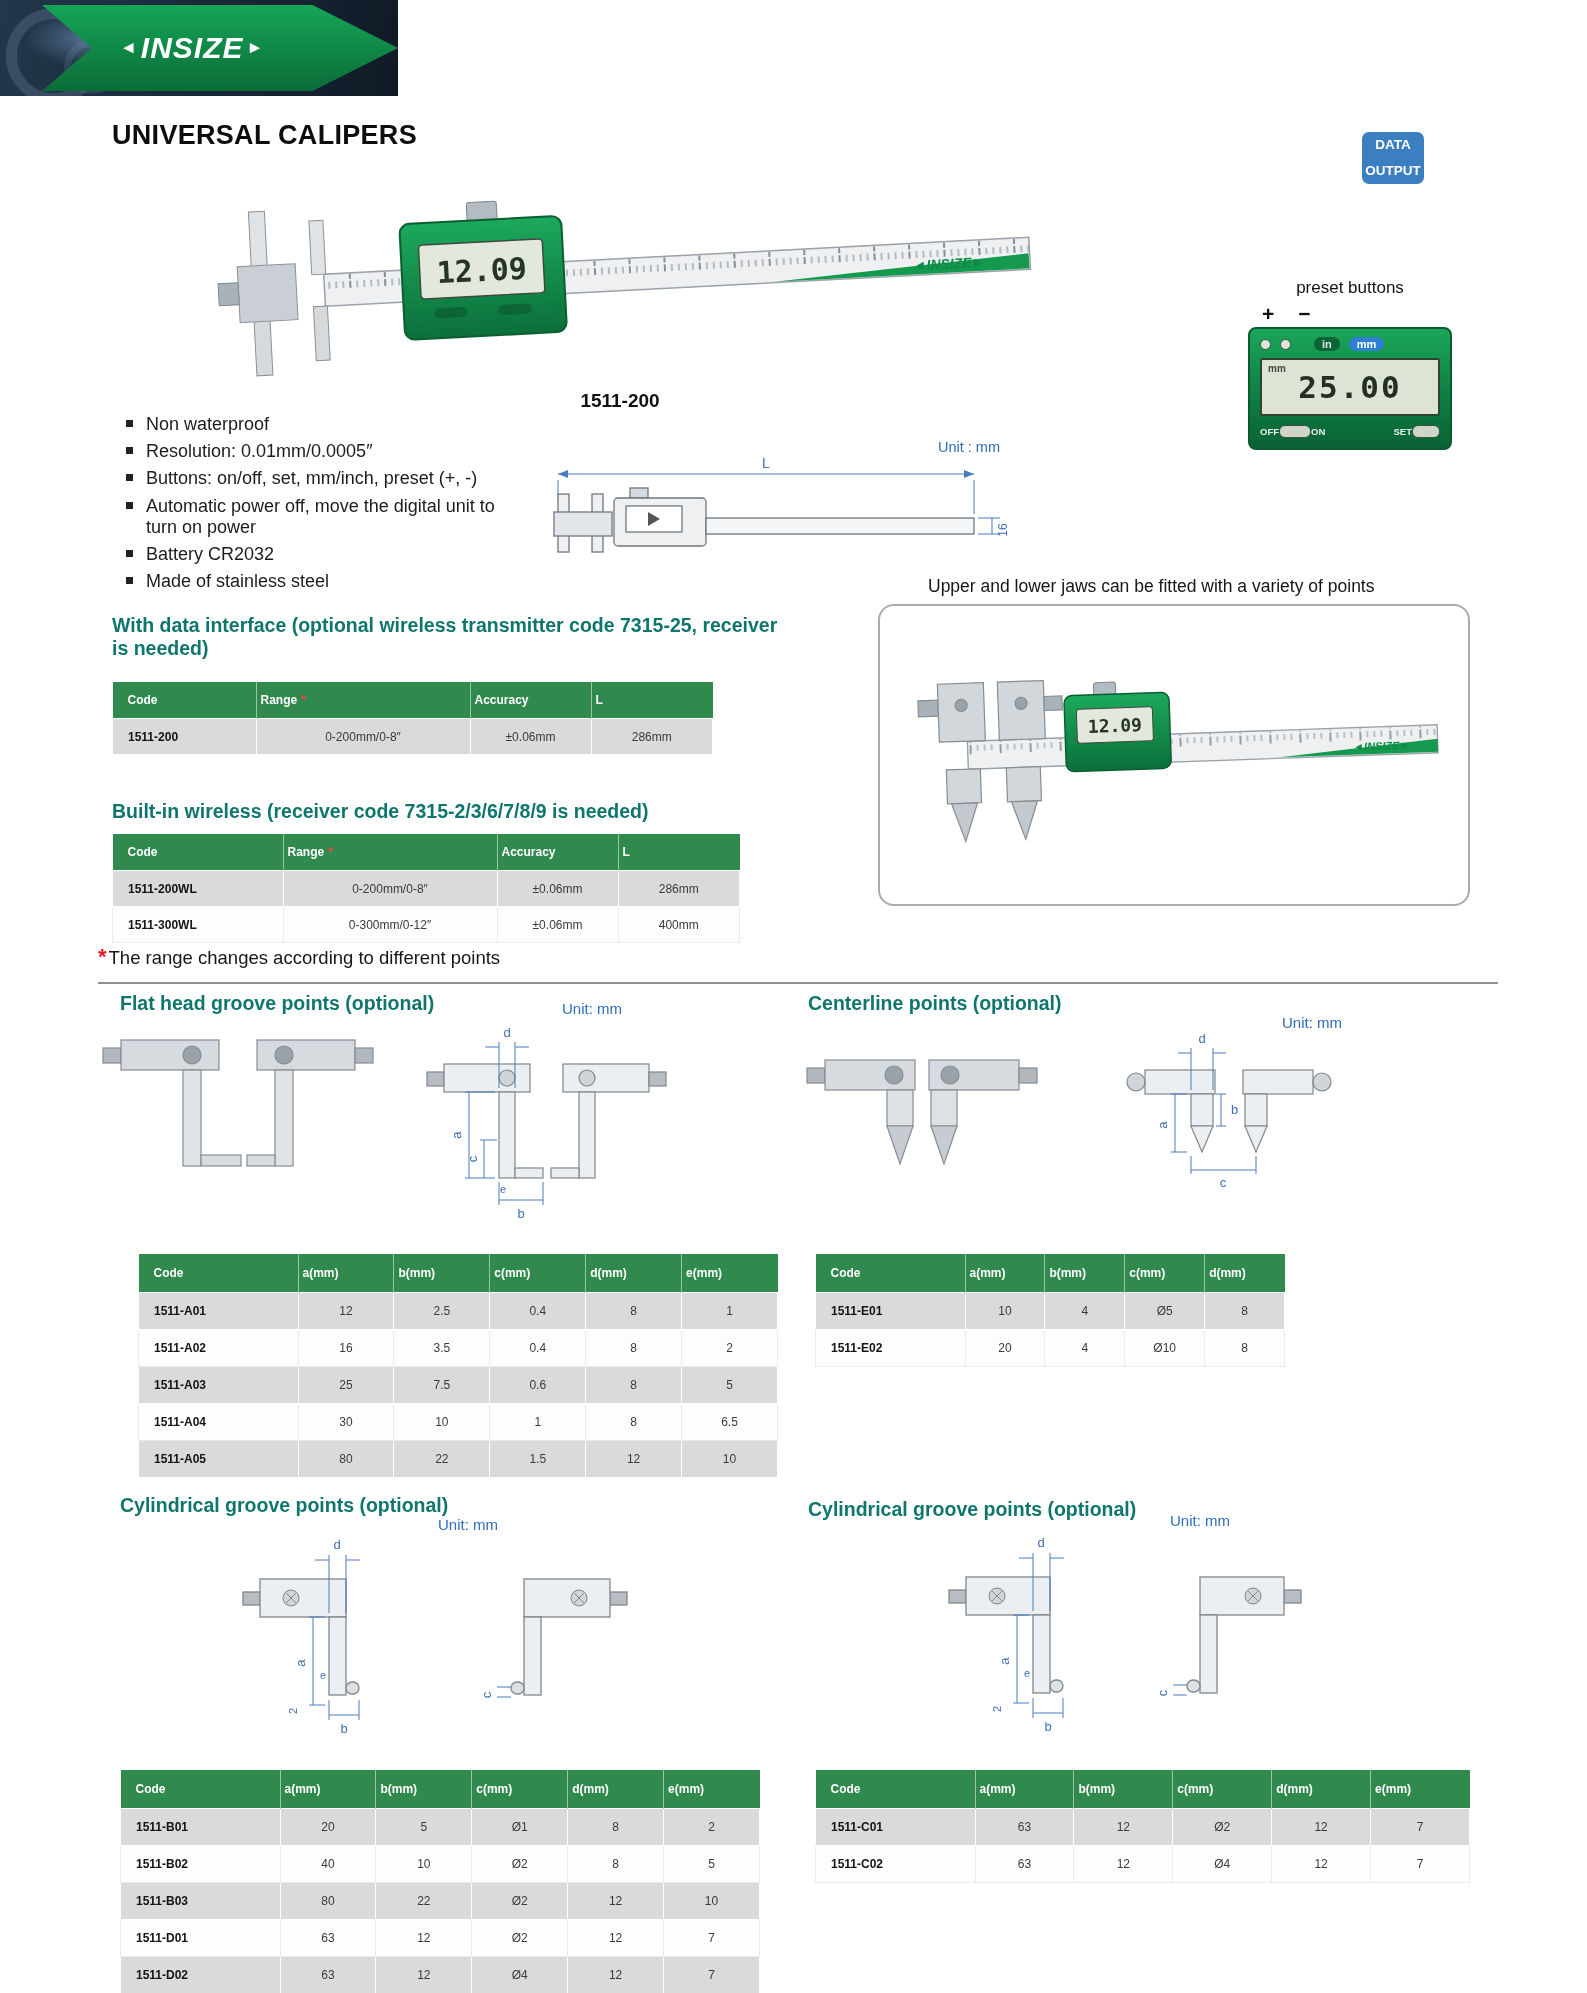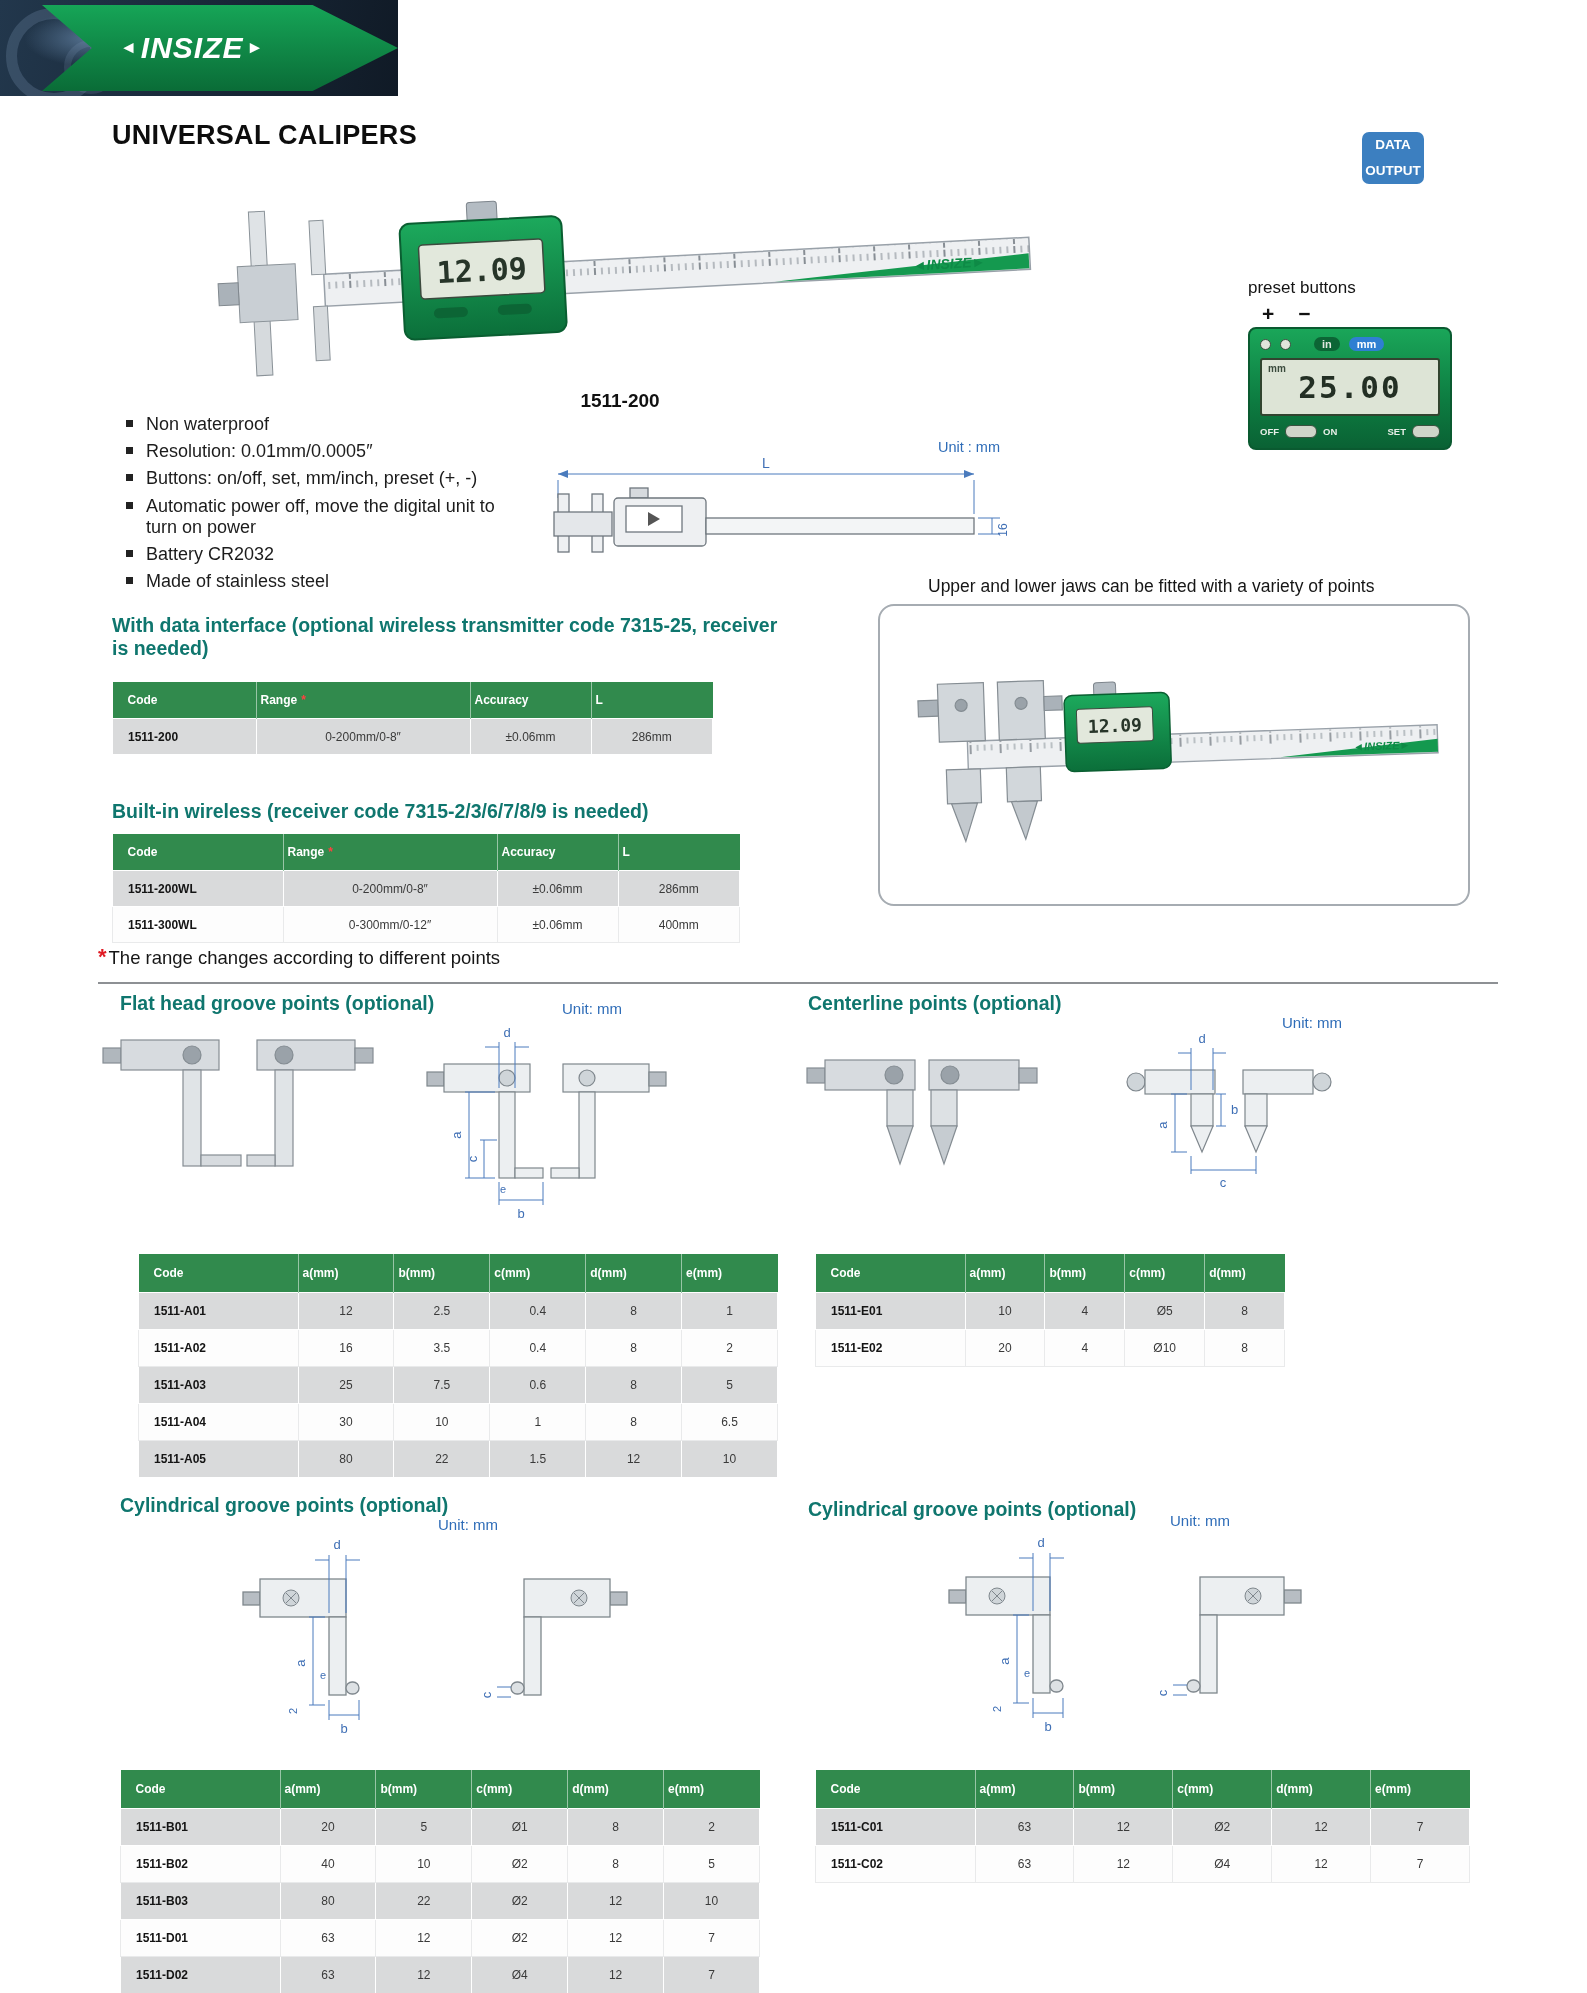--- a/index.html
+++ b/index.html
@@ -43,37 +43,37 @@
   .jaws-note{position:absolute;left:928px;top:576px;font-size:17.5px;color:#161616;}
   .sec-title{position:absolute;margin:0;font-size:19.5px;font-weight:bold;color:#0f766e;line-height:1.2;}
   .unit-label{position:absolute;color:#2f6db8;font-size:15px;}
   .footnote{position:absolute;left:98px;top:944px;font-size:18.5px;color:#161616;}
   .footnote .star{color:#e01b24;font-weight:bold;font-size:22px;margin-right:2px;}
   .rule{position:absolute;left:98px;top:982px;width:1400px;height:2px;background:#8d9094;}
   .jaws-box{position:absolute;left:878px;top:604px;width:592px;height:302px;border:2px solid #a6acb2;
     border-radius:16px;box-sizing:border-box;overflow:hidden;background:#fff;}
 
   
-  .preset-caption{position:absolute;left:1248px;top:278px;width:204px;text-align:left;
+  .preset-caption{position:absolute;left:1248px;top:278px;width:204px;text-align:center;
     font-size:17px;color:#141414;}
   .preset{position:absolute;left:1248px;top:303px;width:204px;}
   .preset-annot{display:flex;gap:24px;padding-left:14px;font-size:21px;font-weight:bold;color:#111;
     margin-bottom:3px;line-height:1;}
   .preset-unit{background:linear-gradient(180deg,#1aa659 0%,#0d7c41 60%,#0a6234 100%);
     border:2px solid #0a5a30;border-radius:8px;padding:8px 10px 10px;box-sizing:border-box;}
   .preset-row1{display:flex;align-items:center;gap:9px;margin-bottom:7px;}
   .pdot{width:9px;height:9px;border-radius:50%;background:#dfe5db;border:1px solid #39513f;}
   .ppill{font-size:11px;font-weight:bold;padding:1px 8px;border-radius:8px;}
   .pin{background:#0c6535;color:#dfe8df;margin-left:14px;}
   .pmm{background:#2f7fd2;color:#fff;}
   .preset-lcd{background:#dde4d6;border:2px solid #31442f;border-radius:3px;height:54px;position:relative;
     display:flex;align-items:center;justify-content:center;}
   .lcd-unit{position:absolute;left:6px;top:3px;font-size:10px;font-weight:bold;color:#3a4a3c;}
   .lcd-val{font-family:"DejaVu Sans Mono",monospace;font-weight:bold;font-size:31px;color:#232f24;letter-spacing:2px;}
-  .preset-row3{display:flex;align-items:center;gap:6px;margin-top:9px;color:#e8efe8;font-size:9.5px;font-weight:bold;}
+  .preset-row3{display:flex;align-items:center;margin-top:9px;color:#e8efe8;font-size:9.5px;font-weight:bold;}
   .pslider{width:30px;height:11px;background:#cfd5c9;border-radius:6px;border:1px solid #39513f;}
   .pbtn{width:26px;height:11px;background:#cfd5c9;border-radius:6px;border:1px solid #39513f;}
   .pspace{flex:1;}
 
   
   table.ctable{position:absolute;border-collapse:collapse;table-layout:fixed;font-size:12px;}
   .ctable th{background:#318a4d;color:#fff;font-weight:bold;height:36px;
     border-right:1px solid rgba(255,255,255,.5);padding:0 4px;text-align:left;}
   .ctable th:last-child{border-right:none;}
   .ctable td{height:35px;text-align:center;color:#3a3a3a;border:1px solid #fff;padding:0 4px;}

